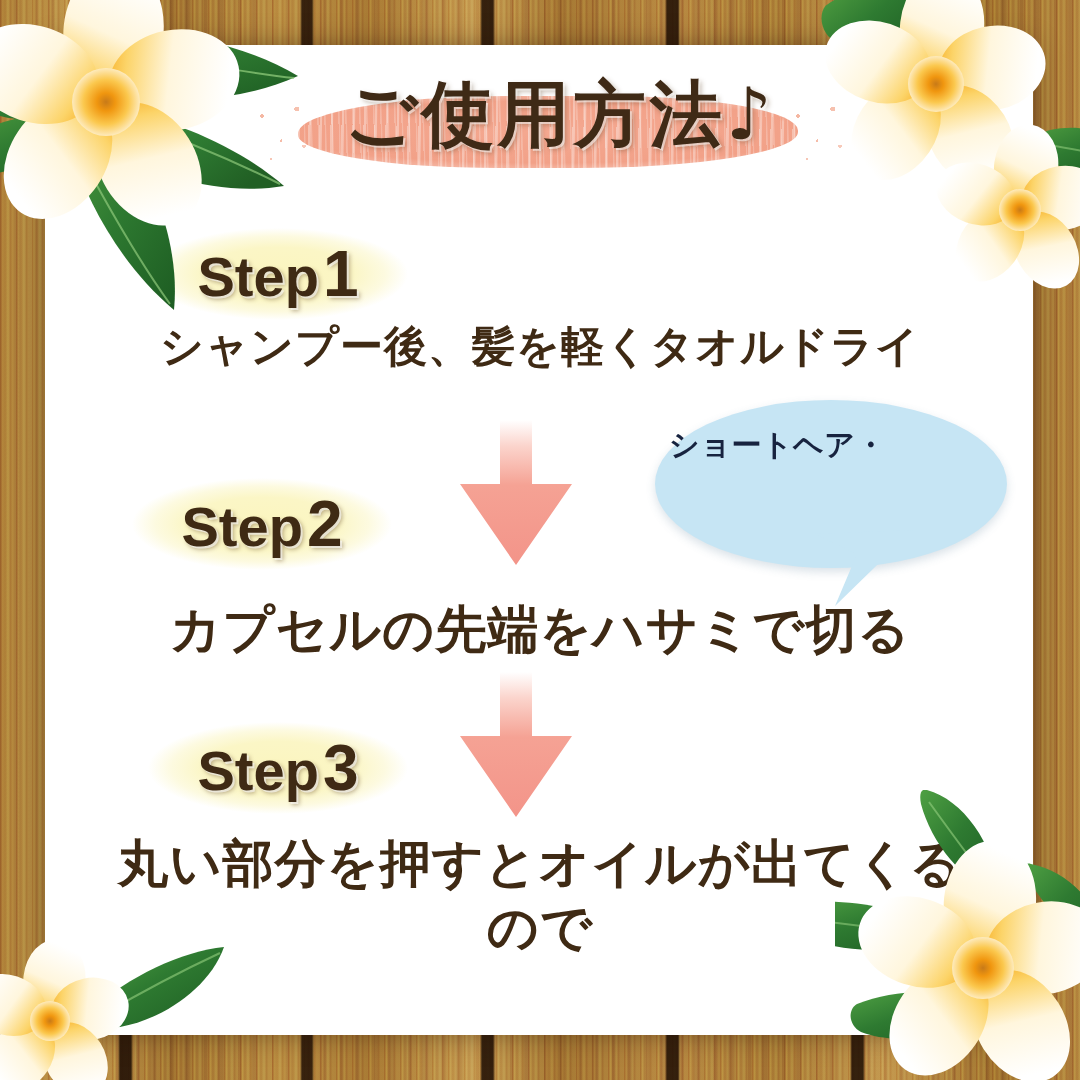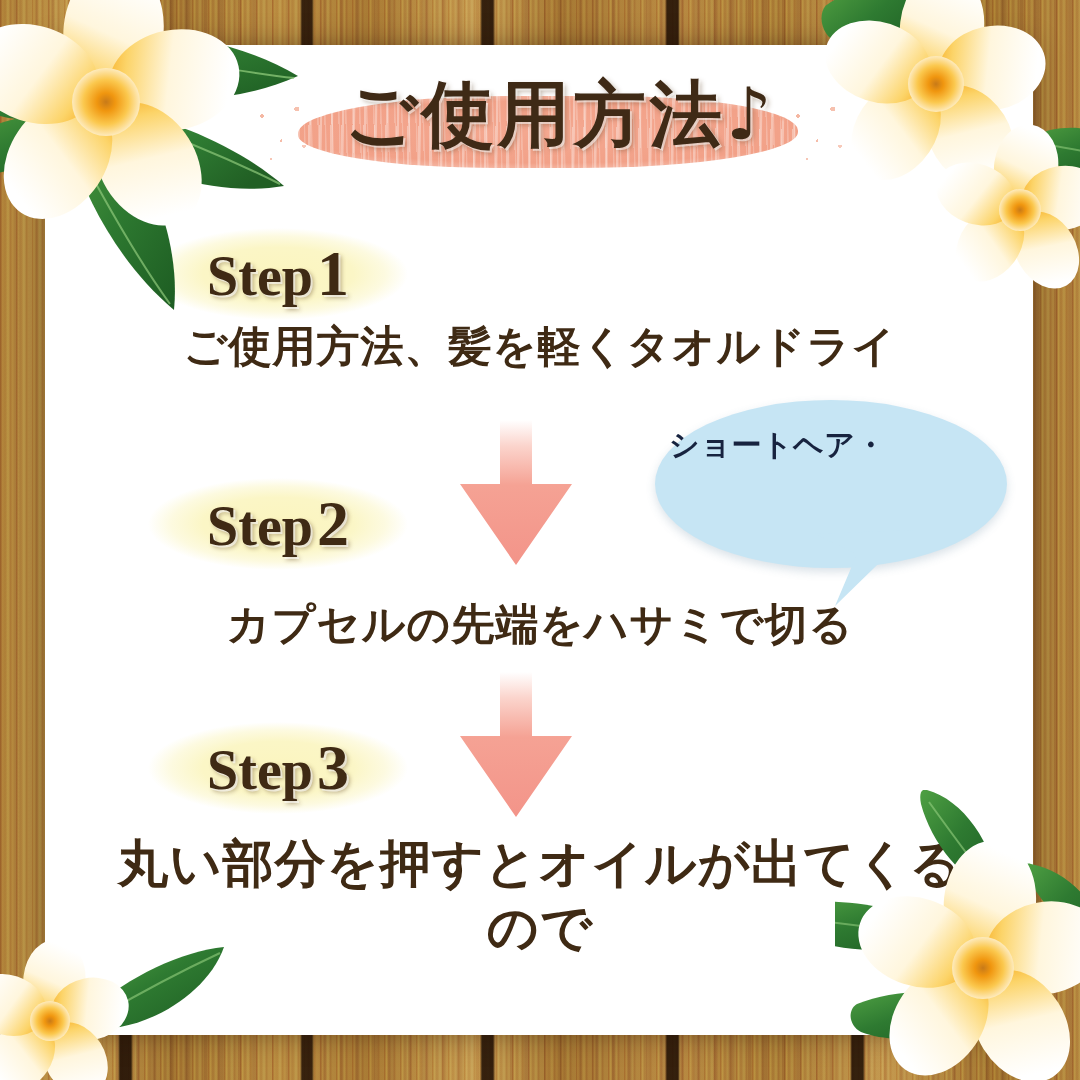--- a/index.html
+++ b/index.html
@@ -121,47 +121,47 @@
     width:260px; height:92px;
     display:flex; align-items:center; justify-content:center;
   }
   .step-oval {
     position:absolute; left:0; top:0; width:260px; height:92px;
     background: radial-gradient(ellipse 50% 50% at 50% 50%, #fbf5bf 0%, #fbf6c6 58%, rgba(251,246,198,0.55) 82%, rgba(251,246,198,0) 100%);
     border-radius:50%;
   }
   .step-text {
     position:relative;
-    font-family:Liberation Serif, serif;
+    font-family:Liberation Sans, sans-serif;
     font-weight:700;
     font-size:56px;
     color:#3f2a14;
     letter-spacing:0px;
     text-shadow: 2px 2px 0 rgba(255,255,255,0.6), 3px 3px 4px rgba(90,60,30,0.4);
     white-space:nowrap;
   }
   .step-text .num { font-size:64px; margin-left:4px; }
 
   #step1-label { left:148px; top:228px; }
-  #step2-label { left:148px; top:478px; }
+  #step2-label { left:132px; top:478px; }
   #step3-label { left:148px; top:722px; }
 
   
   .body-text {
     position:absolute;
     font-family:"DejaVu Sans", sans-serif;
     font-weight:700;
     color:#3f2a14;
     letter-spacing:1px;
     text-align:center;
     line-height:1.25;
     text-shadow: 1px 1px 0 rgba(255,255,255,0.5);
   }
   #step1-body { left:100px; top:320px; width:880px; font-size:43px; }
-  #step2-body { left:100px; top:598px; width:880px; font-size:43px; }
+  #step2-body { left:100px; top:598px; width:880px; font-size:51px; }
   #step3-body { left:100px; top:832px; width:880px; font-size:51px; }
 
   
   .arrow { position:absolute; width:120px; height:150px; }
   #arrow1 { left:456px; top:420px; }
   #arrow2 { left:456px; top:672px; }
 
   
   #bubble {
     position:absolute;
@@ -206,21 +206,21 @@
   <div id="title-brush"></div>
   <span id="title-text">ご使用方法♪</span>
 </div>
 
 <div class="step-label" id="step1-label">
   <div class="step-oval"></div>
   <div class="step-text">
     <span>Step</span><span class="num">1</span>
   </div>
 </div>
-<div class="body-text" id="step1-body">ご使用方法、髪を軽くタオルドライ</div>
+<div class="body-text" id="step1-body">シャンプー後、髪を軽くタオルドライ</div>
 
 <div class="arrow" id="arrow1">
   <svg width="120" height="150" viewBox="0 0 120 150">
     <defs>
       <linearGradient id="ag1" x1="0" y1="0" x2="0" y2="1">
         <stop offset="0%" stop-color="#ffffff"></stop>
         <stop offset="18%" stop-color="#fbd4cc"></stop>
         <stop offset="45%" stop-color="#f5a294"></stop>
         <stop offset="100%" stop-color="#f39489"></stop>
       </linearGradient>

